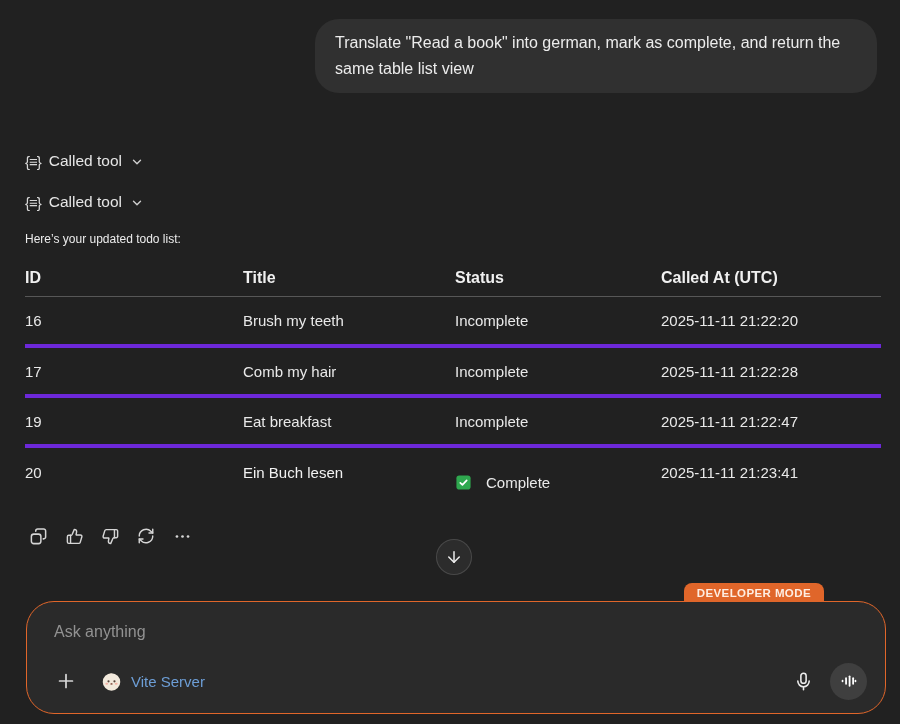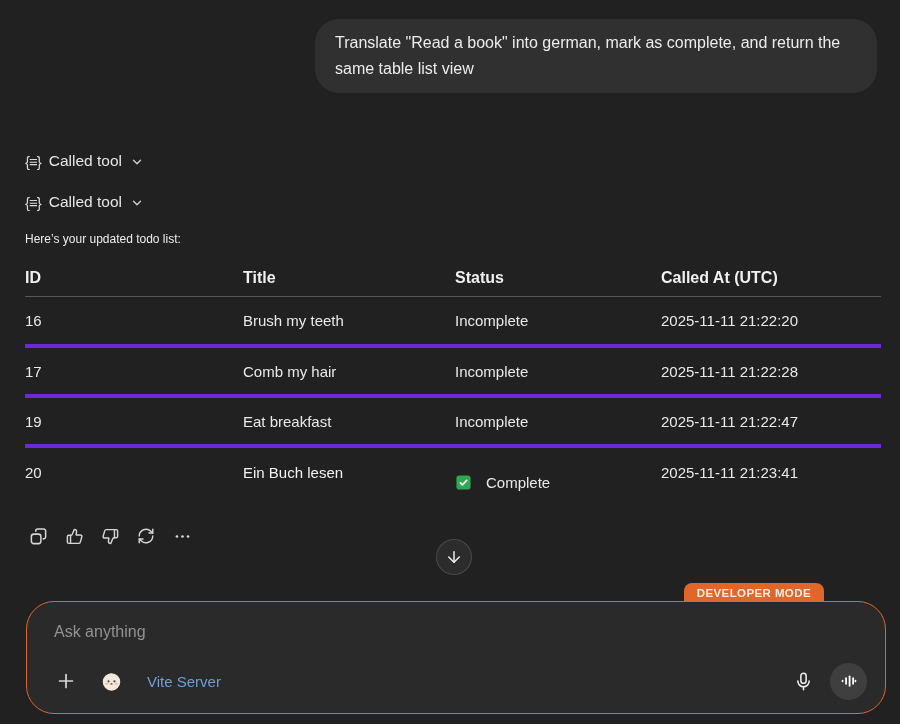--- a/index.html
+++ b/index.html
@@ -105,21 +105,21 @@
     display:flex; align-items:center;
   }
   .icon-btn {
     background:none; border:none; padding:0; cursor:pointer;
     display:flex; align-items:center; justify-content:center;
     width:34px; height:34px; color:#d6d6d6;
   }
   .connector {
     margin-left:18px;
     background:none; border:none; cursor:pointer;
-    display:flex; align-items:center; gap:25px;
+    display:flex; align-items:center; gap:9px;
     font-family:"Liberation Sans", sans-serif;
     font-size:15px; color:#6d9ed6;
   }
   .spacer { flex:1; }
   .mic-btn { color:#ececec; margin-right:10px; }
   .voice-btn {
     width:37px; height:37px; border-radius:50%;
     background:#3f3f3f; border:none; cursor:pointer;
     display:flex; align-items:center; justify-content:center;
     color:#ffffff;

